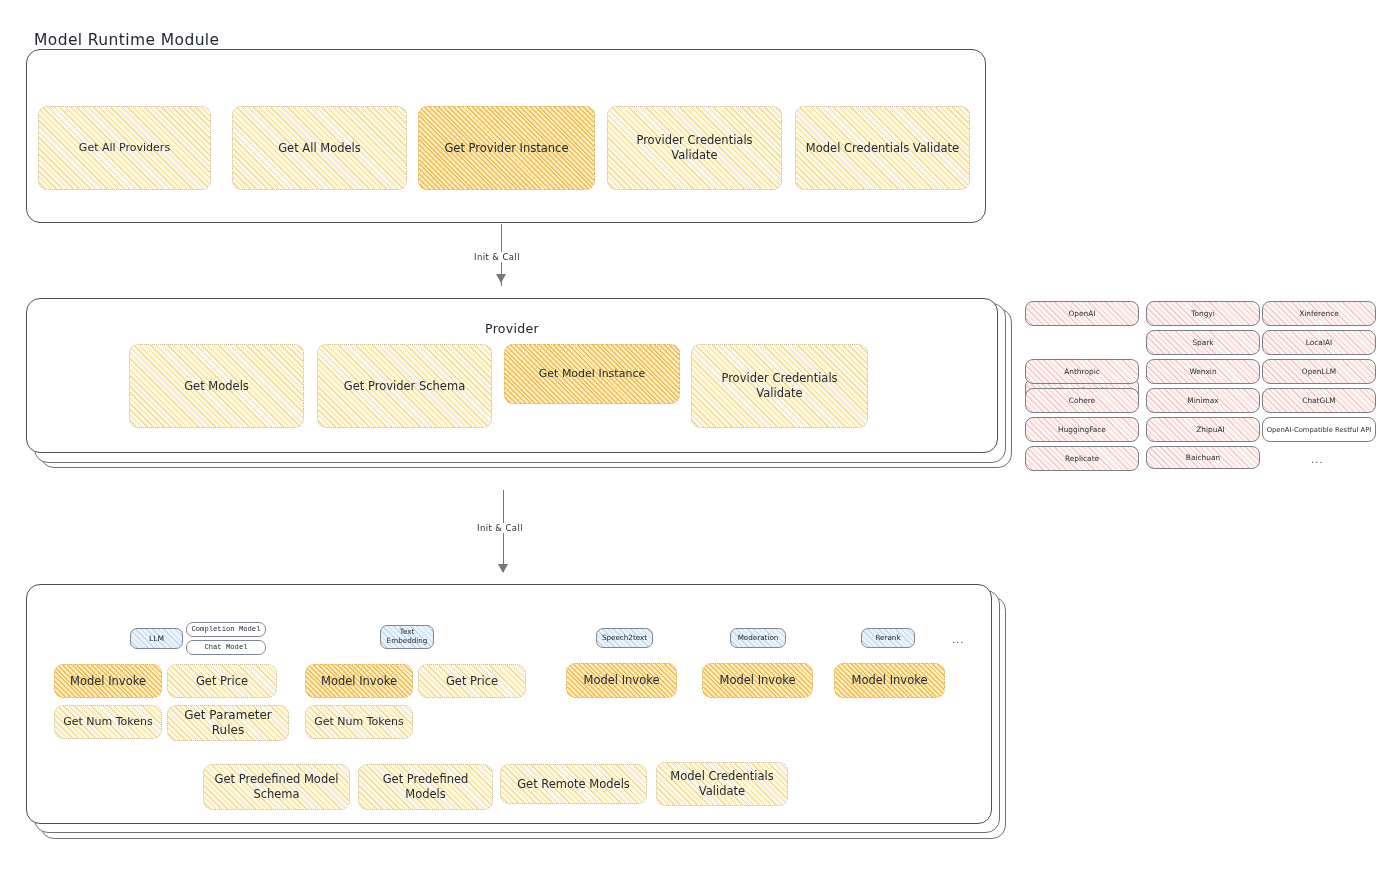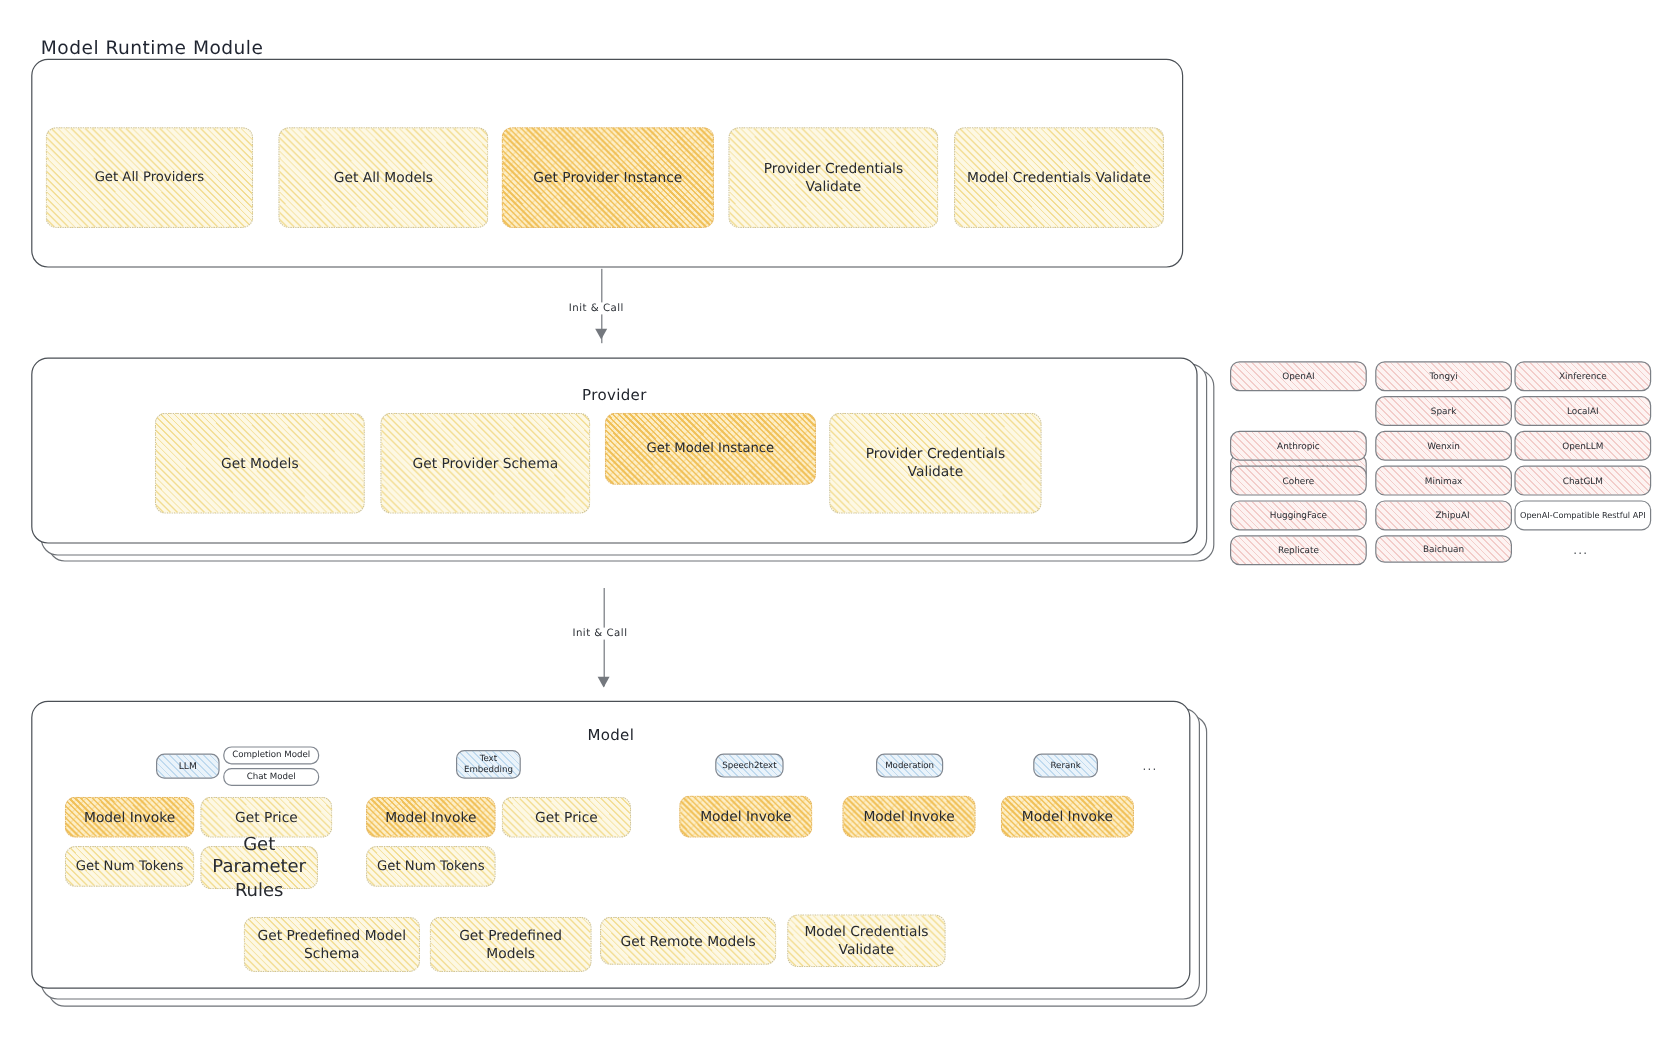--- a/index.html
+++ b/index.html
@@ -124,21 +124,21 @@
     border-radius: 7px;
     display: flex;
     align-items: center;
     justify-content: center;
     text-align: center;
     font-size: 7.2px;
     color: #23262c;
     line-height: 1.2;
     padding: 0 3px;
   }
-  .badge.plain { background: #ffffff; }
+  .badge.plain { background: #ffffff; font-family: Liberation Mono, monospace; }
 
   
   .arrow-line {
     position: absolute;
     width: 1.2px;
     background: #74787e;
   }
   .arrow-label {
     position: absolute;
     font-size: 8.5px;
@@ -271,42 +271,41 @@
   <div>
     <div class="arrow-line" style="left:503px; top:490px; height:82px;"></div>
     <div class="arrow-head" style="left:498px; top:564px;"></div>
     <div class="arrow-label" style="left:473px; top:523px;">Init &amp; Call</div>
   </div>
 
   <div class="panel-stack" style="left:26px; top:584px; width:966px; height:266px;">
     <div class="shadow-card" style="left:14px; top:12px; width:966px; height:243px;"></div>
     <div class="shadow-card" style="left:8px; top:6px; width:966px; height:243px;"></div>
     <div class="panel" style="width:966px; height:240px;"></div>
-    <div class="panel-title" style="top:21px;">Model</div>
 
     <div class="badge hatch-blue" style="left:104px; top:44px; width:53px; height:21px; font-size:7.6px;">
       <span>LLM</span>
       </div>
     <div class="badge plain" style="left:160px; top:38px; width:80px; height:15px;">
       <span>Completion Model</span>
       </div>
     <div class="badge plain" style="left:160px; top:56px; width:80px; height:15px;">
       <span>Chat Model</span>
       </div>
 
     <div class="cell strong hatch-strong" style="left:28px; top:80px; width:108px; height:34px; font-size:11.5px;">
       <span>Model Invoke</span>
       </div>
     <div class="cell hatch-light" style="left:141px; top:80px; width:110px; height:34px; font-size:11.5px;">
       <span>Get Price</span>
       </div>
     <div class="cell hatch-light" style="left:28px; top:121px; width:108px; height:34px; font-size:11px;">
       <span>Get Num Tokens</span>
       </div>
-    <div class="cell hatch-light" style="left:141px; top:121px; width:98px; height:36px; font-size:15px;justify-content:center;">
+    <div class="cell hatch-light" style="left:141px; top:121px; width:122px; height:36px; font-size:12px;justify-content:center;">
       <span>Get Parameter Rules</span>
       </div>
 
     <div class="badge hatch-blue" style="left:354px; top:41px; width:54px; height:24px;">
       <span>Text Embedding</span>
       </div>
     <div class="cell strong hatch-strong" style="left:279px; top:80px; width:108px; height:34px; font-size:11.5px;">
       <span>Model Invoke</span>
       </div>
     <div class="cell hatch-light" style="left:392px; top:80px; width:108px; height:34px; font-size:11.5px;">

